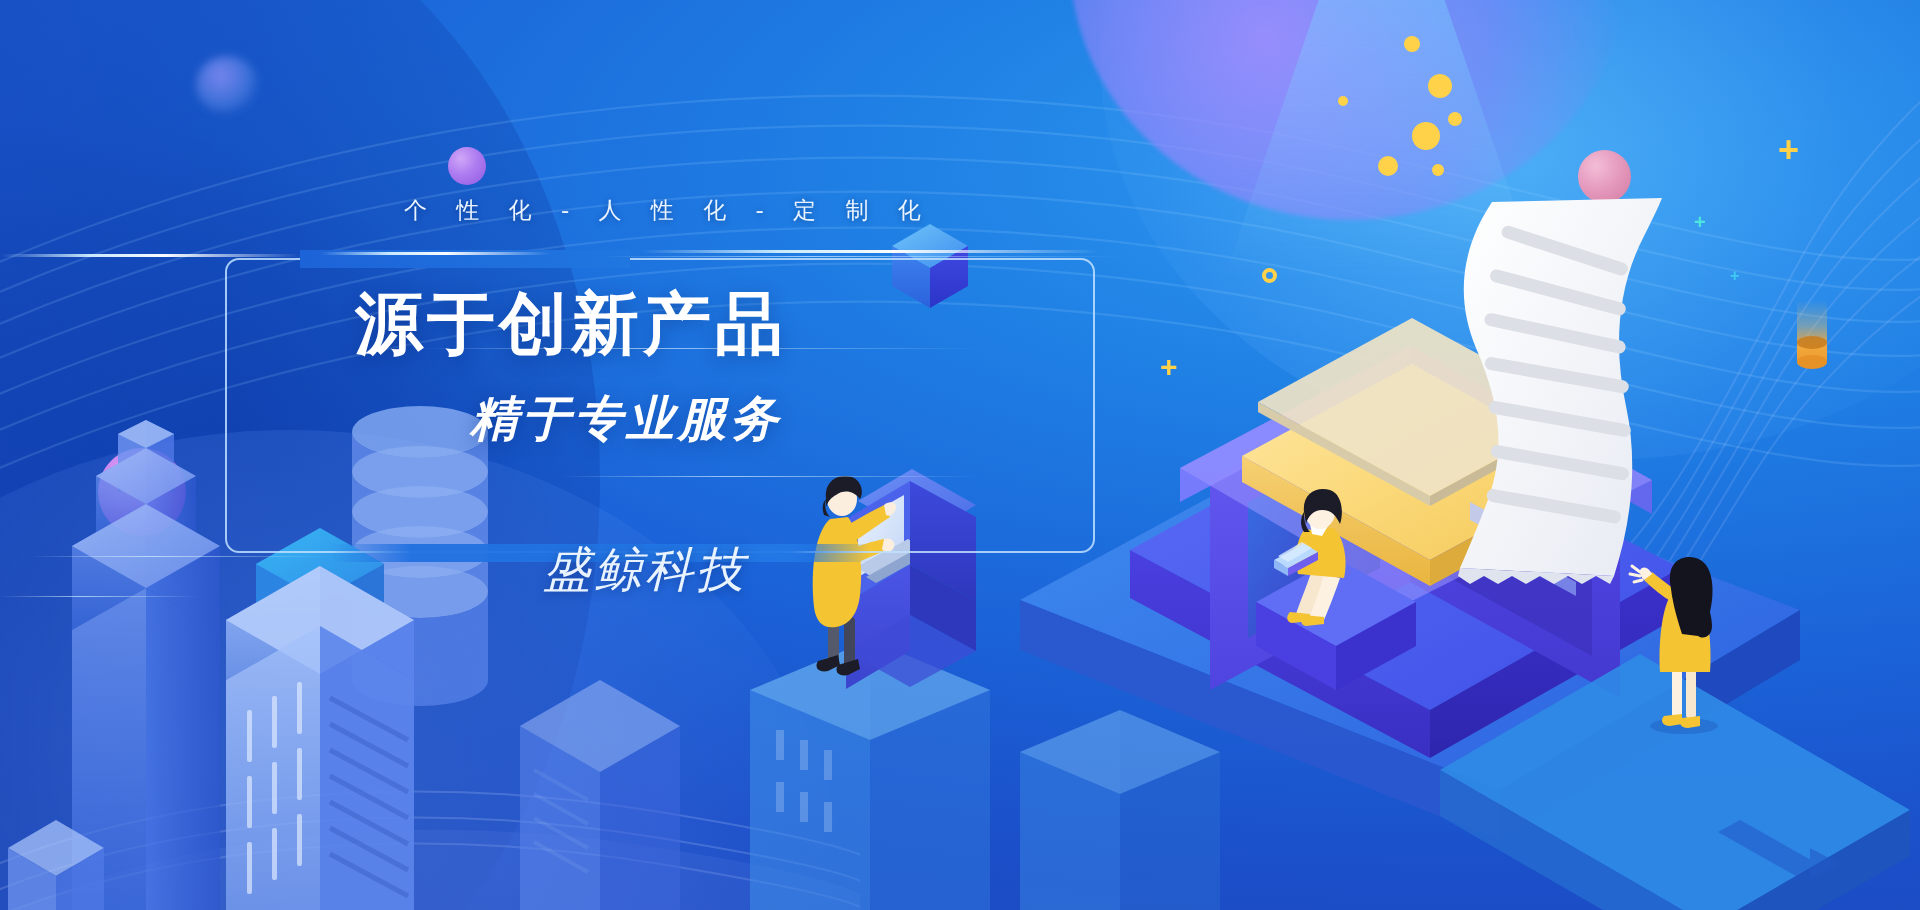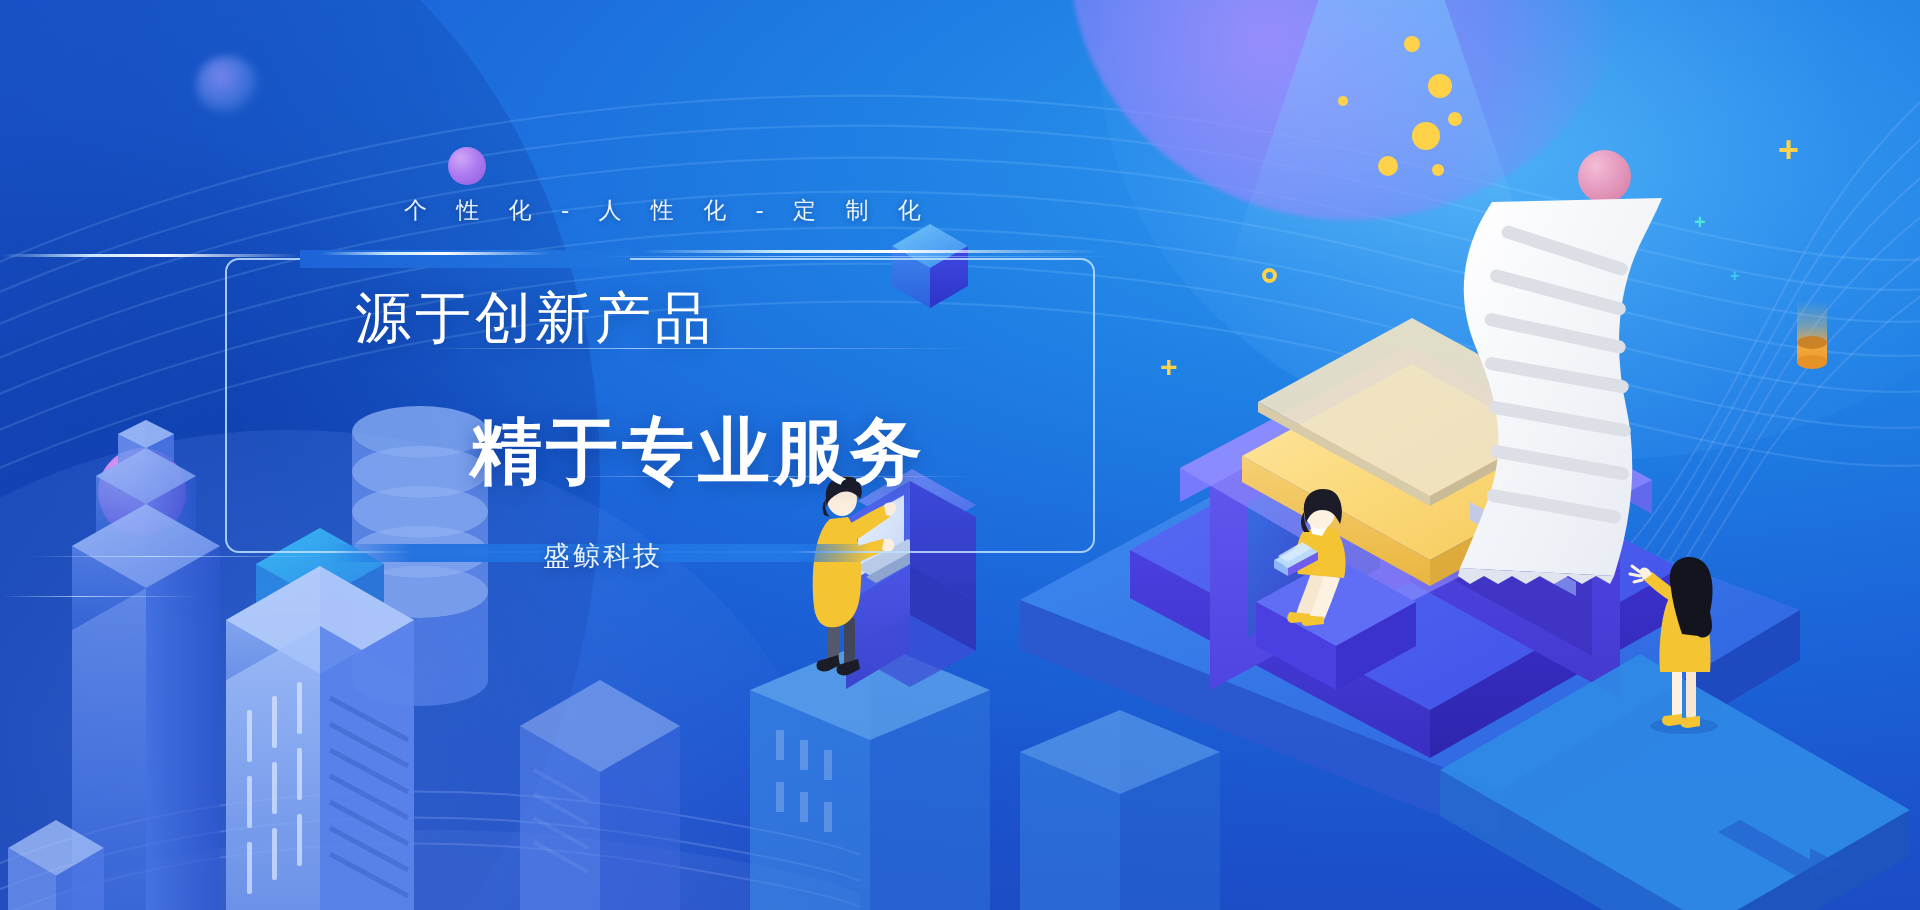--- a/index.html
+++ b/index.html
@@ -120,38 +120,40 @@
     background:linear-gradient(90deg, rgba(255,255,255,0) 0%, rgba(210,240,255,.95) 30%, rgba(255,255,255,.98) 55%, rgba(190,230,255,0) 100%);
     filter: blur(.4px);
   }
   .streak-thin {
     position:absolute; height:1px;
     background:linear-gradient(90deg, rgba(255,255,255,0) 0%, rgba(210,240,255,.7) 40%, rgba(190,230,255,0) 100%);
   }
 
   .h1 {
     position:absolute; left:355px; top:290px;
-    font-size:56px; font-weight:400; color:#ffffff;
+    font-size:68px; font-weight:700; color:#ffffff;
     letter-spacing:4px; line-height:1;
     font-family:"DejaVu Sans","Liberation Sans",sans-serif;
     text-shadow: 0 4px 18px rgba(8,40,110,.38);
   }
   .h2 {
-    position:absolute; left:470px; top:415px;
-    font-size:72px; font-weight:700; color:#ffffff;
+    position:absolute; left:470px; top:394px;
+    font-size:48px; font-weight:700; color:#ffffff;
     letter-spacing:4px; line-height:1;
     font-family:"DejaVu Sans","Liberation Sans",sans-serif;
     text-shadow: 0 4px 18px rgba(8,40,110,.38);
+    font-style: italic;
   }
   .company {
     position:absolute; left:543px; top:538px;
-    font-size:27px; font-weight:400; color:#e8f3ff;
+    font-size:48px; font-weight:400; color:#e8f3ff;
     letter-spacing:3px;
     font-family:"DejaVu Sans","Liberation Sans",sans-serif;
     text-shadow:0 2px 10px rgba(10,40,110,.5);
+    font-style:italic;
   }
   .tagline {
     position:absolute; left:292px; top:603px;
     font-size:26px; font-weight:700; color:#d9e9fb;
     letter-spacing:.6px;
     font-family:"Liberation Sans","DejaVu Sans",sans-serif;
     text-shadow:0 2px 8px rgba(10,40,110,.45);
   }
 
   

